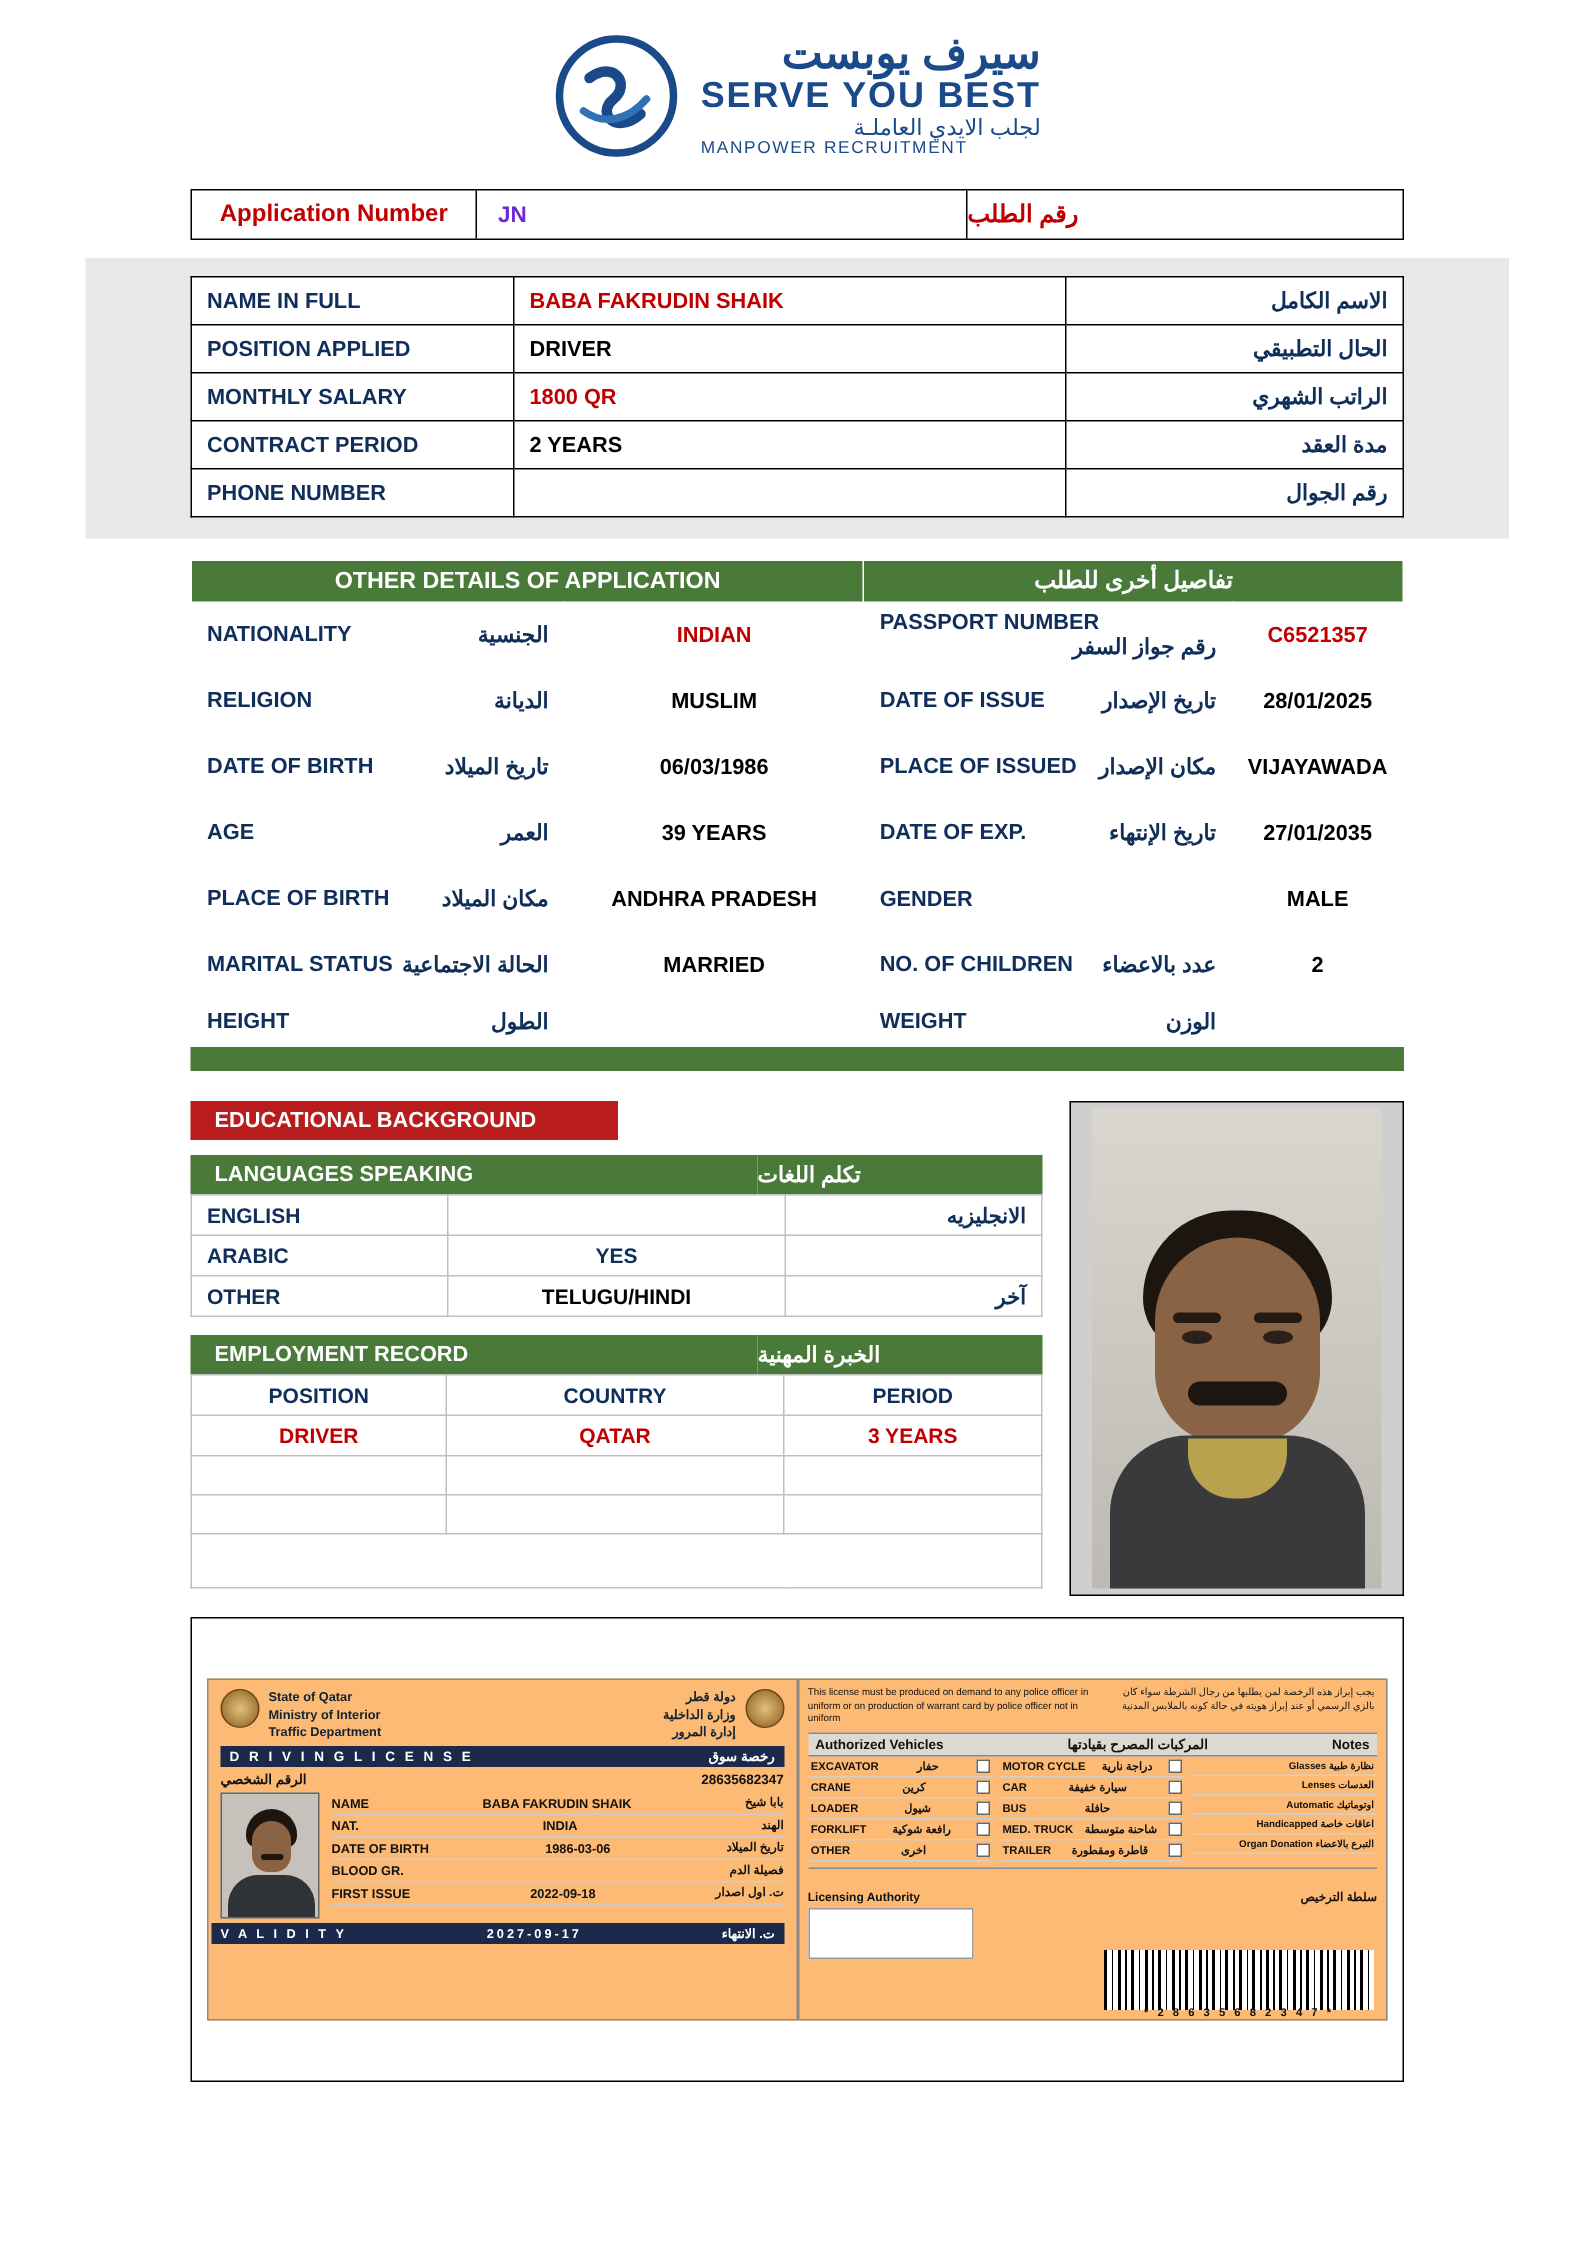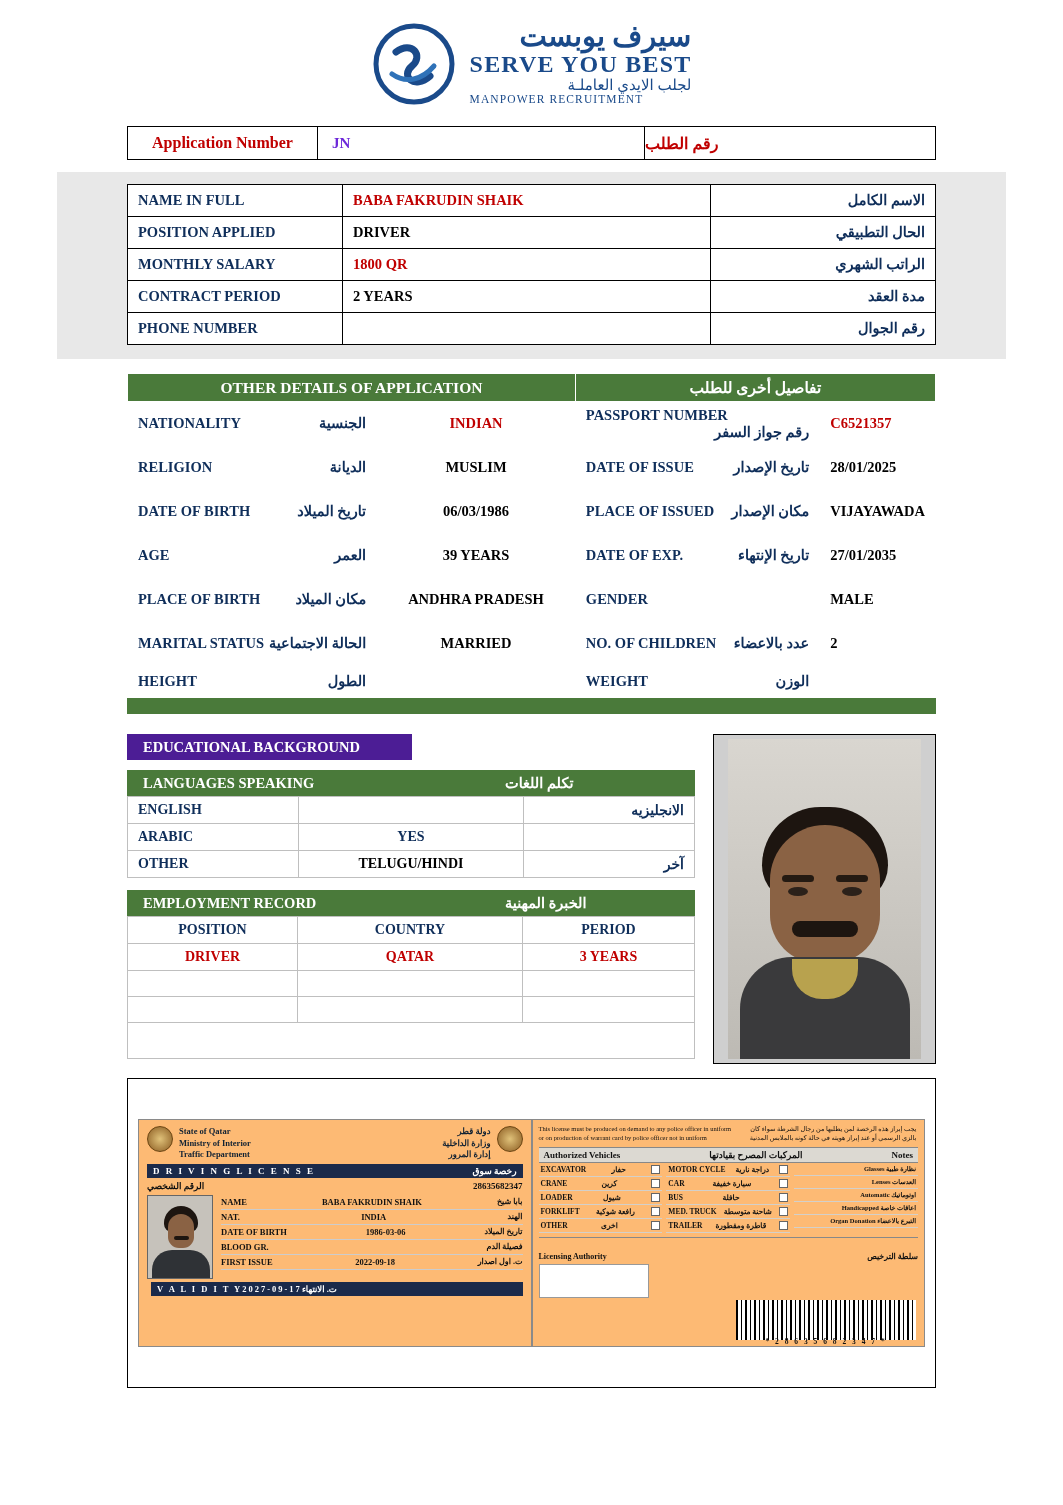--- a/index.html
+++ b/index.html
@@ -7,21 +7,20 @@
     margin: 0; padding: 0;
     background: #ffffff;
     font-family: "Liberation Sans", sans-serif;
   }
   .page {
     width: 949px;
     min-height: 1505px;
     position: relative;
     background: #fff;
     margin: 0 auto;
-    font-family: Liberation Serif, serif;
   }
 
   
   .header {
     display: flex;
     align-items: center;
     justify-content: center;
     padding: 22px 0 10px 0;
   }
   .logo-wrap { display: flex; align-items: center; gap: 14px; }
@@ -135,32 +134,32 @@
     border: 1px solid #bfbfbf;
     height: 44px;
     padding: 4px 10px;
     font-size: 14.5px;
     font-weight: bold;
     color: #000;
     text-align: center;
     vertical-align: middle;
   }
   .od-val.red { color: #c00000; }
-  .od-val.left { text-align: left; }
+  .od-val.left { text-align: center; }
   .green-strip { background: #4a7a3a; height: 16px; }
 
   
   .lower {
     display: flex;
     margin: 20px 70px 0 70px;
     gap: 18px;
   }
   .lower-left { width: 568px; flex: 0 0 568px; }
   .sec-head {
-    background: #4c1d95;
+    background: #b91c1c;
     color: #fff;
     font-weight: bold;
     font-size: 14.5px;
     height: 26px;
     display: flex; align-items: center;
     padding-left: 16px;
   }
   .sec-head-row { display: flex; }
   .sec-head-row .en {
     background: #4a7a3a; color: #fff; font-weight: bold; font-size: 14.5px;
@@ -311,23 +310,23 @@
   .lic-fields { flex: 1; }
   .lic-row {
     display: flex; justify-content: space-between; align-items: flex-start;
     font-size: 8.5px; font-weight: bold; border-bottom: 1px solid #ccc;
     padding: 2px 0;
   }
   .lic-row .lbl { color: #111; }
   .lic-row .val { color: #111; }
   .lic-row .arl { color: #111; direction: rtl; font-size: 8px; }
   .lic-valid {
-    margin: 3px 8px 0 12px; background:#1b2a4a; color:#fff;
+    margin: 3px 8px 0 2px; background:#1b2a4a; color:#fff;
     font-size: 8.5px; font-weight: bold; letter-spacing: 2px;
-    padding: 2px 6px; display: flex; 
+    padding: 2px 6px; display: flex; justify-content: space-between;
   }
   
   .back-note {
     font-size: 6.5px; line-height: 1.3; margin: 5px 6px 0 6px;
     display: flex; gap: 6px;
   }
   .back-note .en { width: 52%; }
   .back-note .ar { width: 46%; direction: rtl; text-align: right; }
   .veh-head {
     display: flex; justify-content: space-between;

